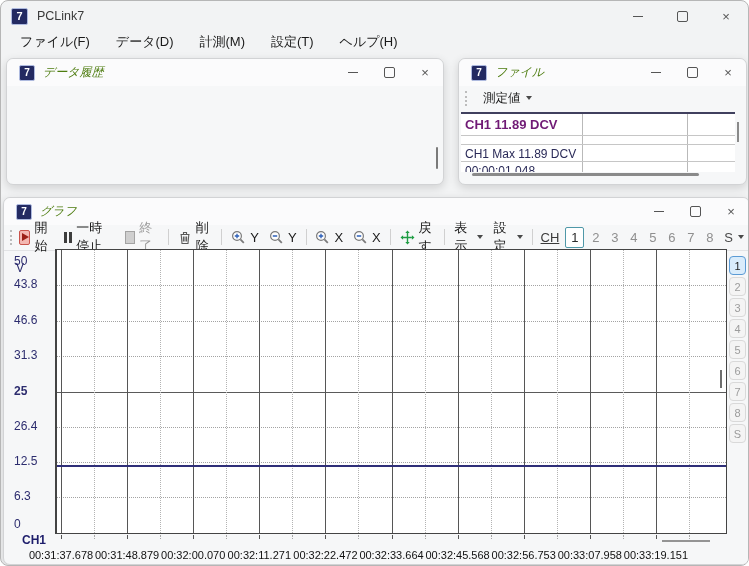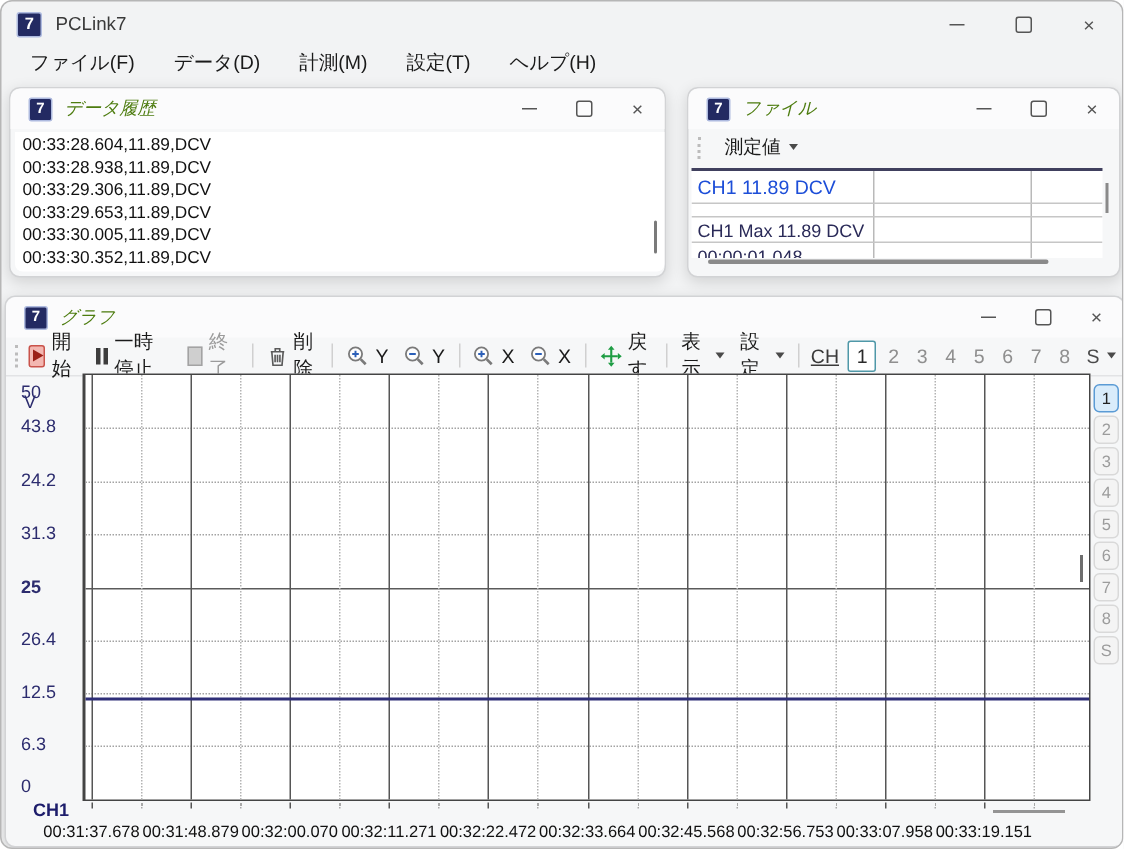--- a/index.html
+++ b/index.html
@@ -34,21 +34,21 @@
 
   
   #info-toolbar { position:absolute; left:0; top:27px; width:100%; height:24px; display:flex; align-items:center; }
   .gripper { width:2px; height:15px; border-left:2px dotted #bcbcbc; margin-left:6px; }
   .dd-btn { display:flex; align-items:center; margin-left:8px; padding:2px 6px; border-radius:3px; color:#1a1a1a; font-size:12.5px; }
   .caret { width:0; height:0; border-left:3.5px solid transparent; border-right:3.5px solid transparent; border-top:4px solid #4a4a4a; margin-left:5px; display:inline-block; }
   #info-table { position:absolute; left:2px; top:53px; width:274px; height:58px; background:#fff; border-top:2px solid #40405e; overflow:hidden; }
   .itab-col { position:absolute; top:0; width:1px; height:100%; background:#b9b9b9; }
   .itab-row { position:absolute; left:0; width:100%; height:1px; background:#c6c6c6; }
   .itab-cell { position:absolute; left:4px; white-space:nowrap; }
-  #info-cell-current { top:3px; font-size:13px; font-weight:normal; color:#1d4ed8; }
+  #info-cell-current { top:3px; font-size:13px; font-weight:bold; color:#701a75; }
   #info-cell-max { top:33px; font-size:12px; color:#2a2a58; }
   #info-cell-elapsed { top:50px; font-size:12px; color:#2a2a58; }
   #info-hscroll { position:absolute; left:13px; top:114px; width:227px; height:3px; background:#8a8a8a; border-radius:2px; }
   #info-vscroll { position:absolute; left:278px; top:63px; width:2px; height:20px; background:#8a8a8a; }
 
   
   #graph-toolbar { position:absolute; left:0; top:26px; width:100%; height:26px; display:flex; align-items:center; border-bottom:1px solid #e2e3e5; font-size:13px; }
   .tb-item { display:flex; align-items:center; padding:0 5px; height:22px; border-radius:3px; color:#1a1a1a; }
   .tb-item.disabled { color:#9b9b9b; }
   .tb-sep { width:1px; height:16px; background:#d0d0d0; margin:0 4px; }
@@ -118,28 +118,20 @@
             <span class="glyph-min"></span>
           </div>
         <div class="win-btn">
             <span class="glyph-max"></span>
           </div>
         <div class="win-btn">
             <span class="glyph-close">×</span>
           </div>
       </div>
     </div>
-    <div id="hist-content">
-        <div class="hist-row">00:33:28.604,11.89,DCV</div>
-        <div class="hist-row">00:33:28.938,11.89,DCV</div>
-        <div class="hist-row">00:33:29.306,11.89,DCV</div>
-        <div class="hist-row">00:33:29.653,11.89,DCV</div>
-        <div class="hist-row">00:33:30.005,11.89,DCV</div>
-        <div class="hist-row">00:33:30.352,11.89,DCV</div>
-      </div>
     <div id="hist-vscroll"></div>
   </div>
 
   <div class="child" style="left:457px; top:57px; width:287px; height:125px;">
     <div class="child-titlebar">
       <div class="logo-icon">7</div>
       <div class="child-title">ファイル</div>
       <div class="win-controls">
         <div class="win-btn">
             <span class="glyph-min"></span>
@@ -292,21 +284,21 @@
         </div>
       <div class="tb-s">
         <span>S</span>
         <span class="caret"></span>
       </div>
     </div>
 
     <div>
         <div class="ylab" style="top: 56px;">50</div>
         <div class="ylab" style="top: 79.092px;">43.8</div>
-        <div class="ylab" style="top: 114.75px;">24.2</div>
+        <div class="ylab" style="top: 114.75px;">46.6</div>
         <div class="ylab" style="top: 149.842px;">31.3</div>
         <div class="ylab" style="top: 185.5px; font-weight: bold;">25</div>
         <div class="ylab" style="top: 220.592px;">26.4</div>
         <div class="ylab" style="top: 256.25px;">12.5</div>
         <div class="ylab" style="top: 291.342px;">6.3</div>
         <div class="ylab" style="top: 319px;">0</div>
       </div>
     <div id="y-unit">V</div>
 
     <div id="plot">

